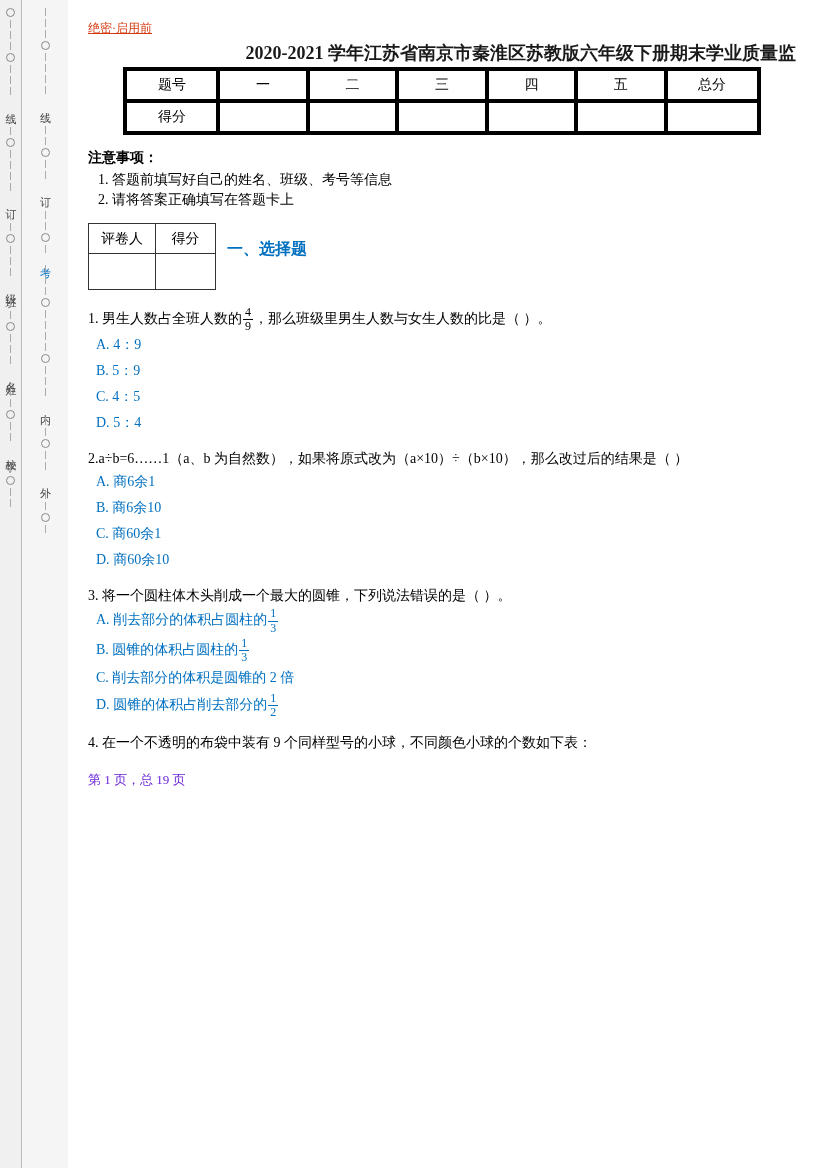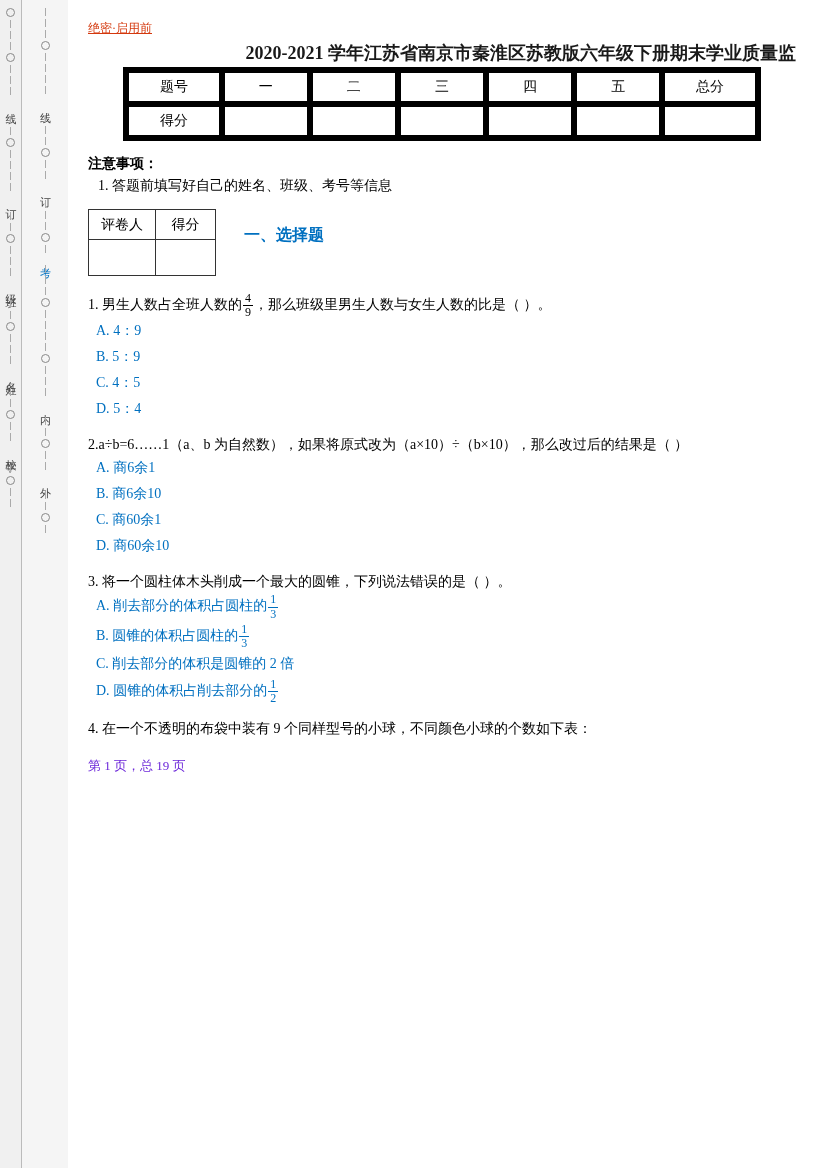--- a/index.html
+++ b/index.html
@@ -46,21 +46,21 @@
     }
 
     
     .score-table {
       border-collapse: collapse;
       margin: 0 auto 14px auto;
       width: 90%;
     }
 
     .score-table td, .score-table th {
-      border: 6px solid #000000;
+      border: 4px solid #000000;
       padding: 5px 10px;
       text-align: center;
       font-size: 14px;
       min-width: 50px;
     }
 
     
     .notes-section {
       margin-bottom: 14px;
       font-size: 14px;
@@ -348,23 +348,24 @@
       <td>&nbsp;</td>
       <td>&nbsp;</td>
       <td>&nbsp;</td>
     </tr>
   </tbody>
     </table>
 
   <div class="notes-section">
     <div class="notes-title">注意事项：</div>
     <div class="notes-item">1. 答题前填写好自己的姓名、班级、考号等信息</div>
-  </div>
-
-  <div style="display:flex; align-items:flex-start; gap:28px; margin-bottom: 8px;">
+    <div class="notes-item">2. 请将答案正确填写在答题卡上</div>
+  </div>
+
+  <div style="display:flex; align-items:flex-start; gap:11px; margin-bottom: 8px;">
     <table class="scorer-table">
       <tbody>
           <tr>
         <td>评卷人</td>
         <td>得分</td>
       </tr>
       <tr class="blank-row">
         <td>&nbsp;</td>
         <td>&nbsp;</td>
       </tr>

